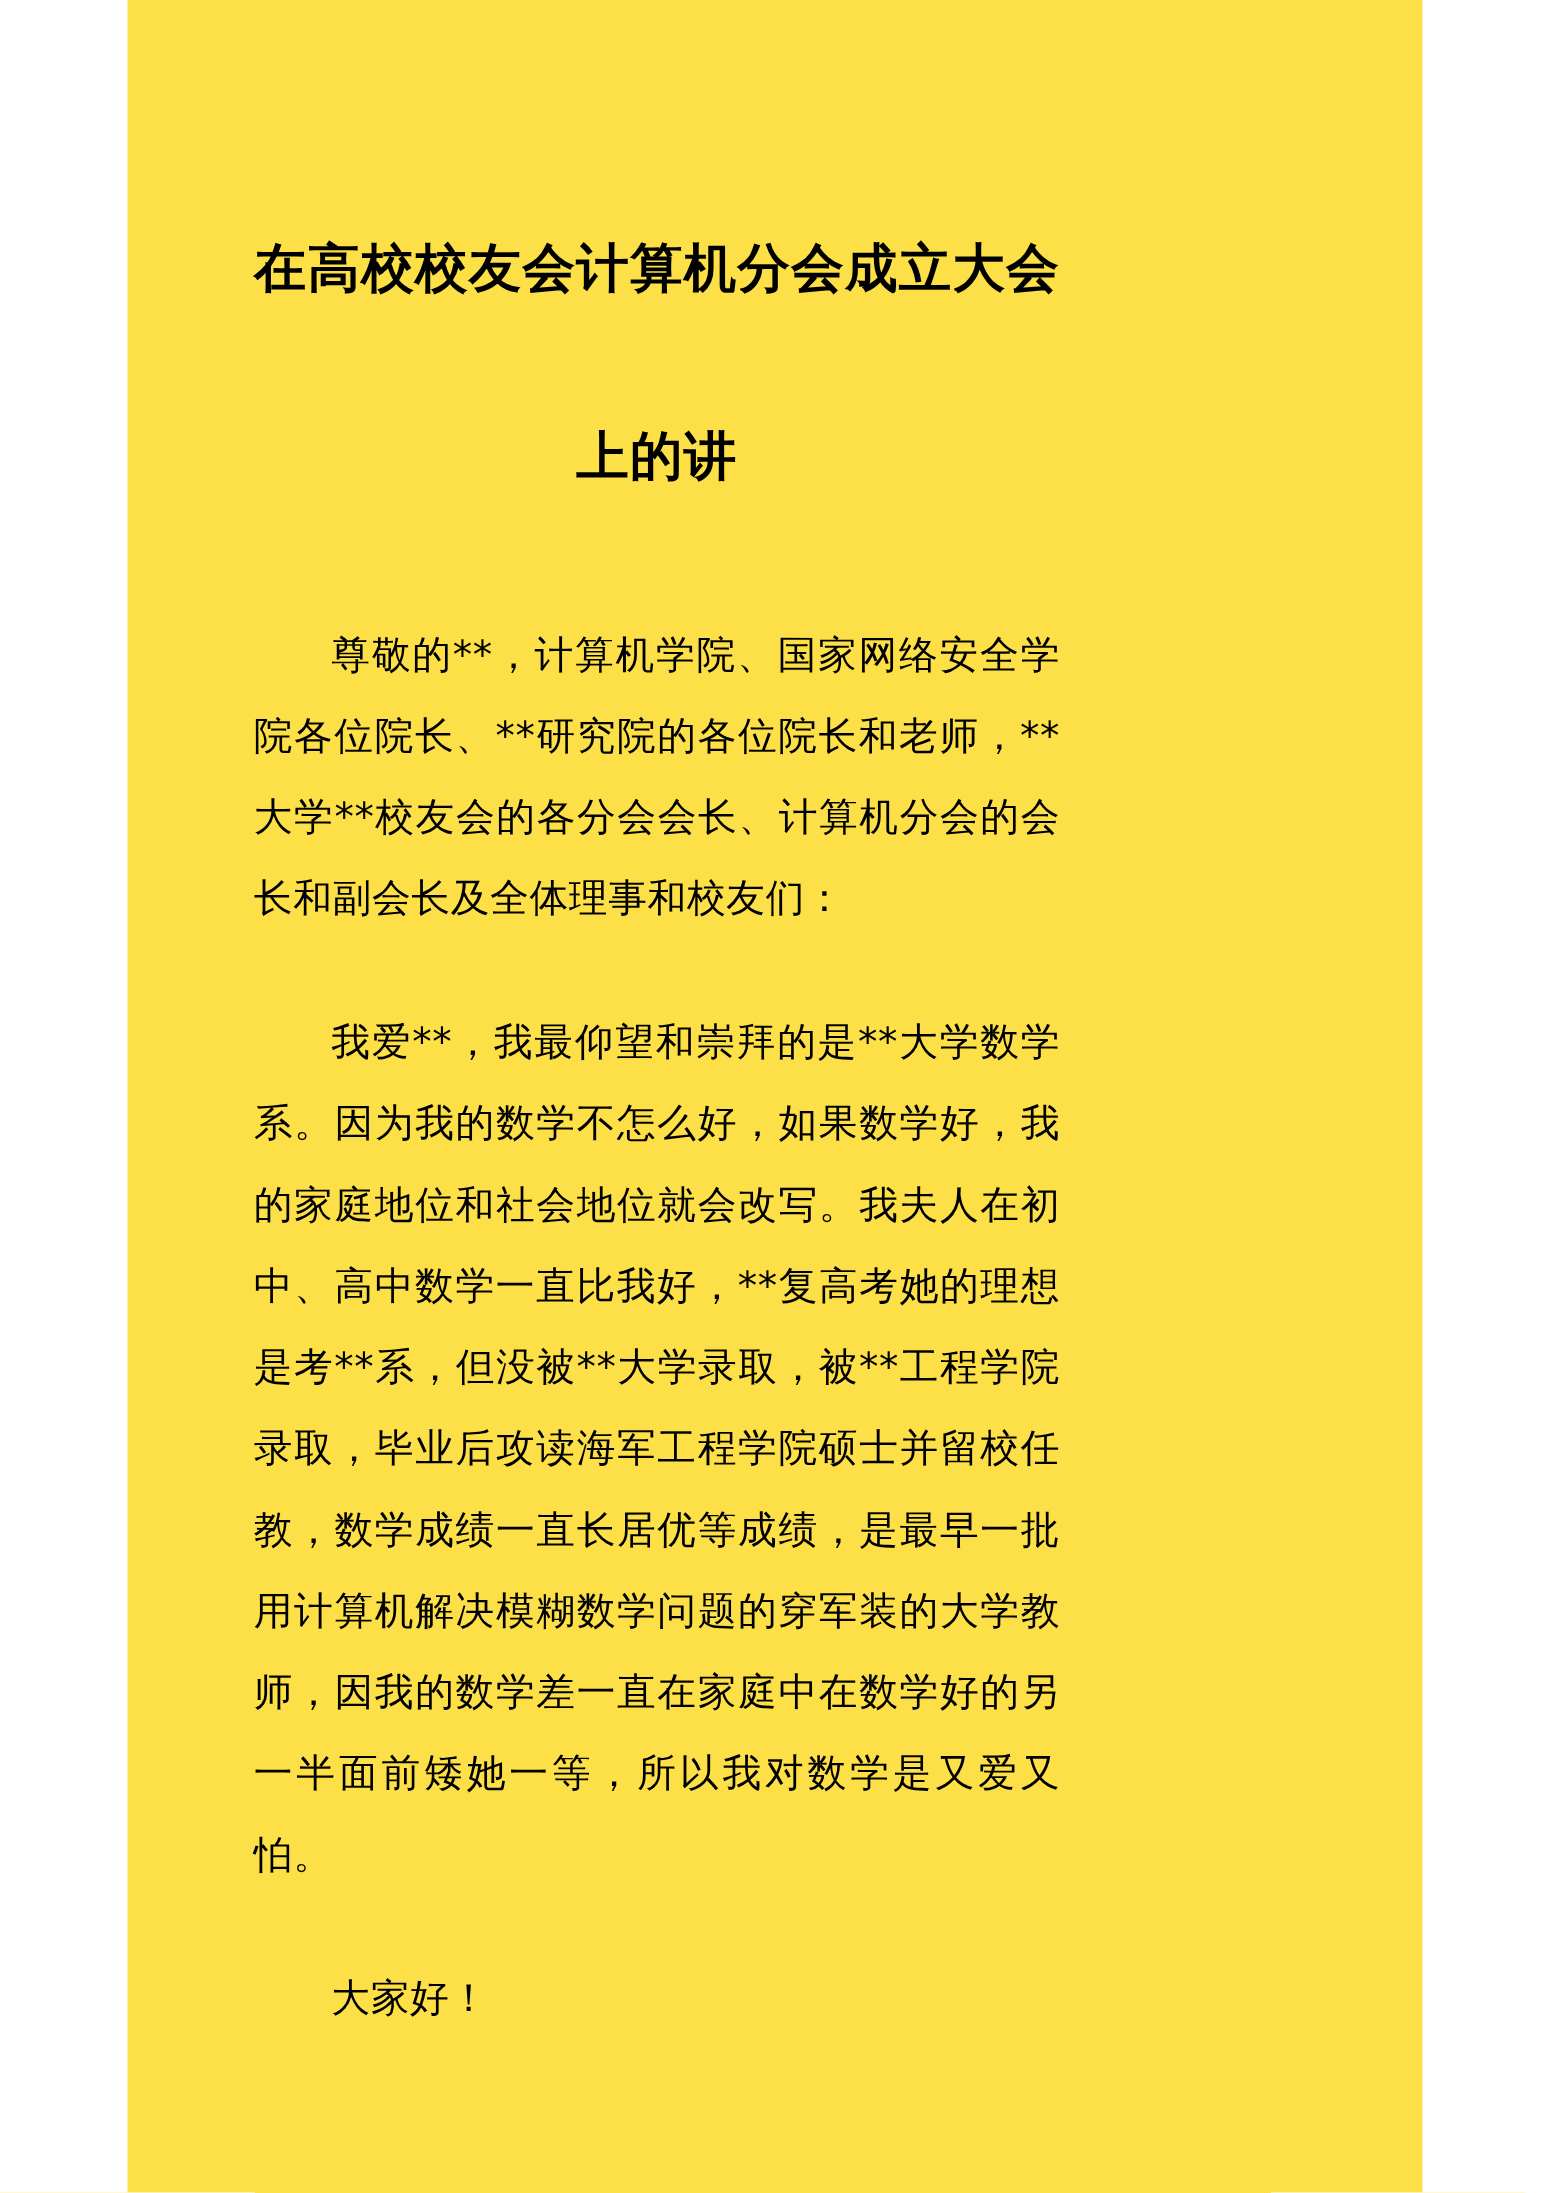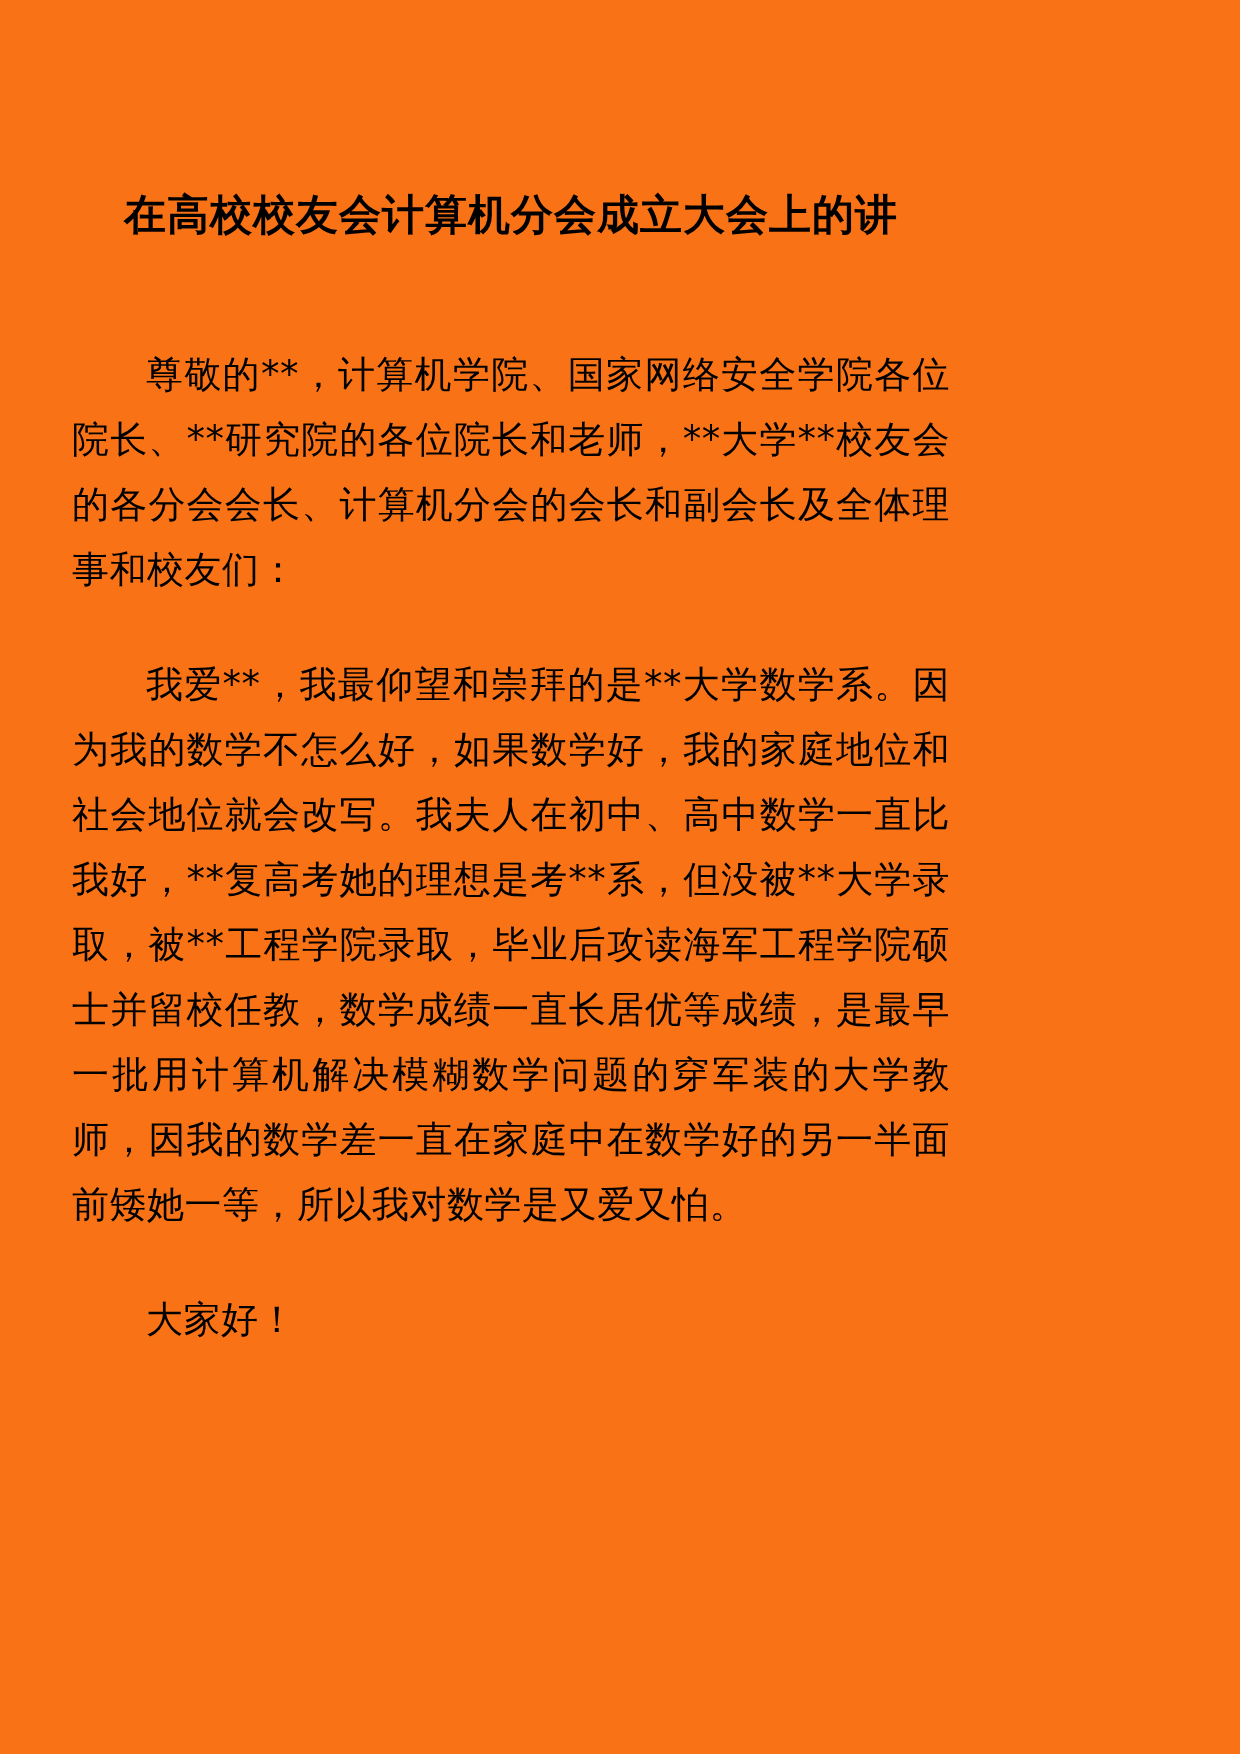--- a/index.html
+++ b/index.html
@@ -2,45 +2,45 @@
 <html><head>
 <meta charset="utf-8">
 <style>
   html, body {
     margin: 0;
     padding: 0;
     background: #ffffff;
   }
   .page {
     position: relative;
-    width: 1240px;
+    width: 1036px;
     height: 1754px;
     margin: 0 auto;
-    background: #f97316;
+    background: #fde047;
     box-sizing: border-box;
-    padding: 140px 290px 80px 72px; 
+    padding: 140px 290px 80px 101px; 
     overflow: hidden;
     font-family: "DejaVu Sans", "Liberation Sans", sans-serif;
     color: #000000;
   }
   .doc-title {
     font-size: 42px;
     font-weight: bold;
     text-align: center;
     color: #000000;
   }
   .doc-title .title-line {
     line-height: 150px;
     letter-spacing: 1px;
   }
   .doc-body {
     margin-top: 52px;
   }
   .doc-body p.doc-paragraph {
-    font-size: 37px;
+    font-size: 31px;
     line-height: 65px;
     text-align: justify;
     text-indent: 2em;
     margin: 0 0 50px 0;
     letter-spacing: 0.5px;
     word-break: break-all;
     color: #000000;
   }
   .doc-body p.doc-paragraph:last-child {
     margin-bottom: 0;

